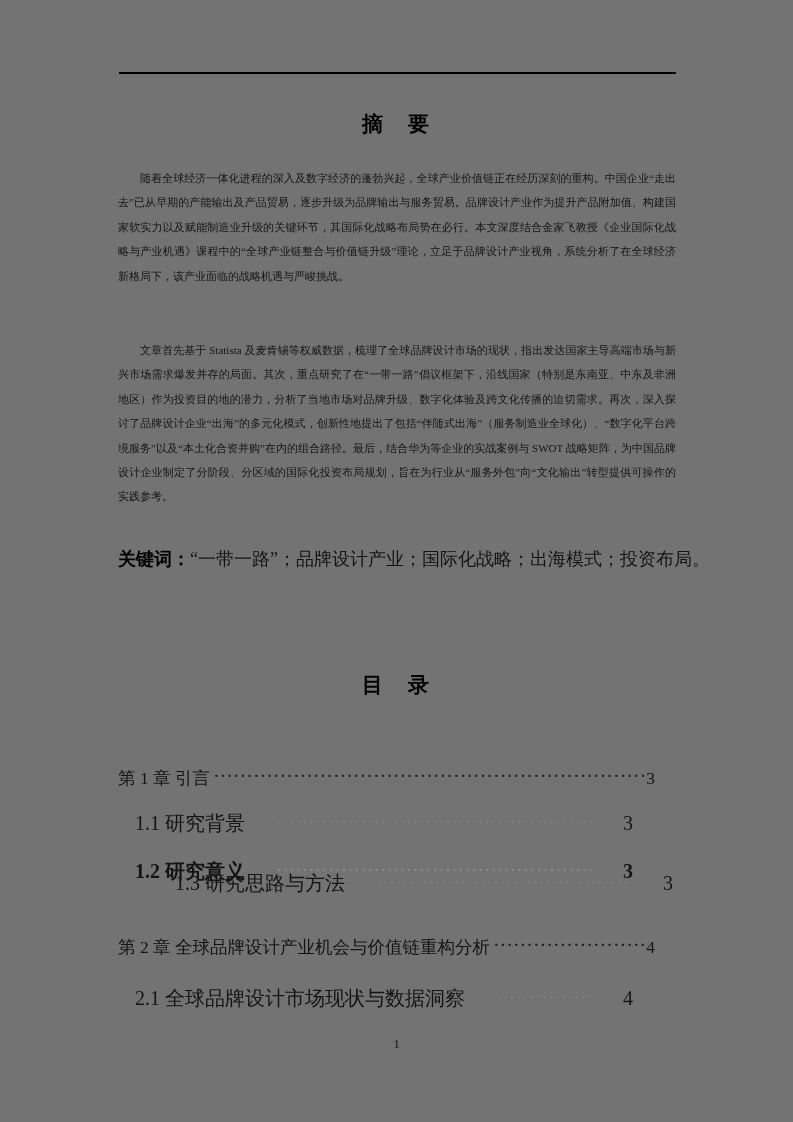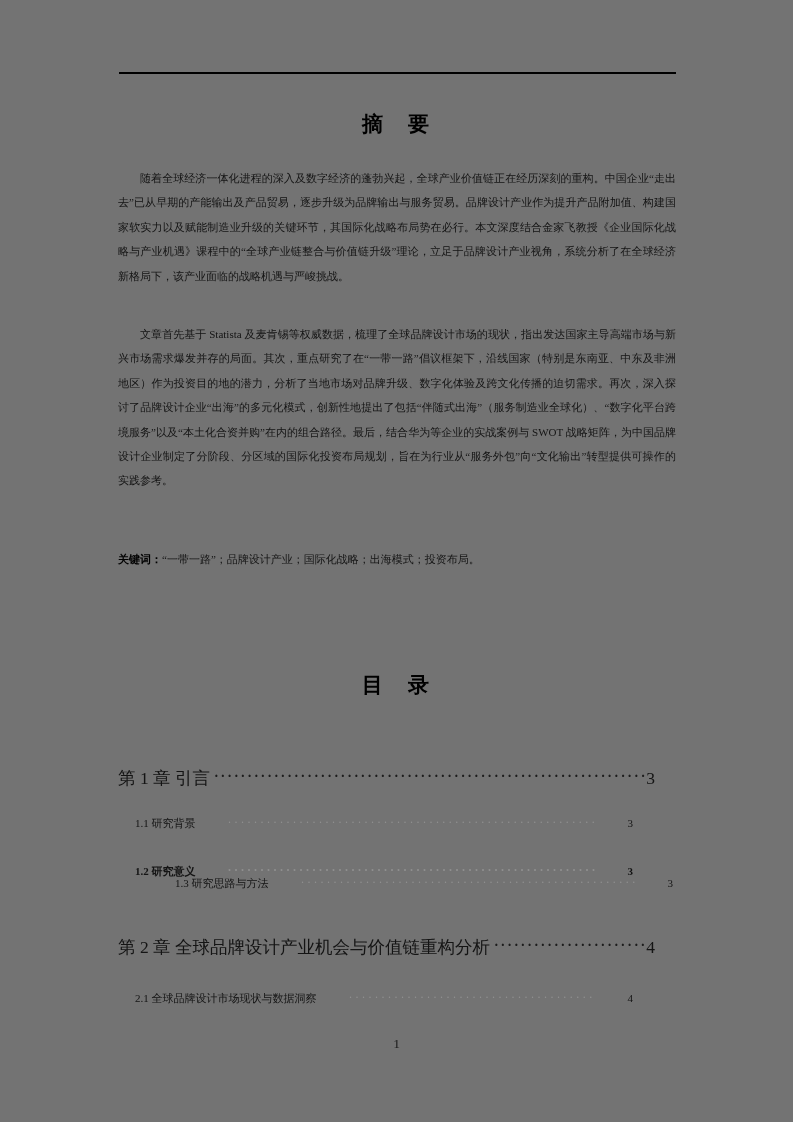--- a/index.html
+++ b/index.html
@@ -40,27 +40,27 @@
     left: 118px;
     width: 558px;
     margin: 0;
     font-size: 11px;
     line-height: 24.4px;
     text-align: justify;
     text-indent: 2em;
     color: #141414;
   }
   .par-1 { top: 166px; }
-  .par-2 { top: 322px; }
+  .par-2 { top: 338px; }
   .keywords-line {
     position: absolute;
     left: 118px;
     top: 547px;
     width: 558px;
-    font-size: 11px;
+    font-size: 18px;
     line-height: 24px;
     color: #141414;
     white-space: nowrap;
   }
   .keywords-label {
     font-weight: bold;
     color: #000000;
   }
   .toc-heading {
     position: absolute;
@@ -102,21 +102,21 @@
     position: relative;
     top: -1px;
   }
   .toc-level1 .leader::after {
     content: "····························································································································";
   }
   .toc-level1 .toc-label { margin-right: 4px; }
   .toc-level2 {
     left: 135px;
     width: 498px;
-    font-size: 11px;
+    font-size: 20px;
     line-height: 22px;
     gap: 32px;
   }
   .toc-level2 .leader {
     color: #909090;
     font-size: 12px;
     letter-spacing: 2.5px;
     position: relative;
     top: -1px;
   }

